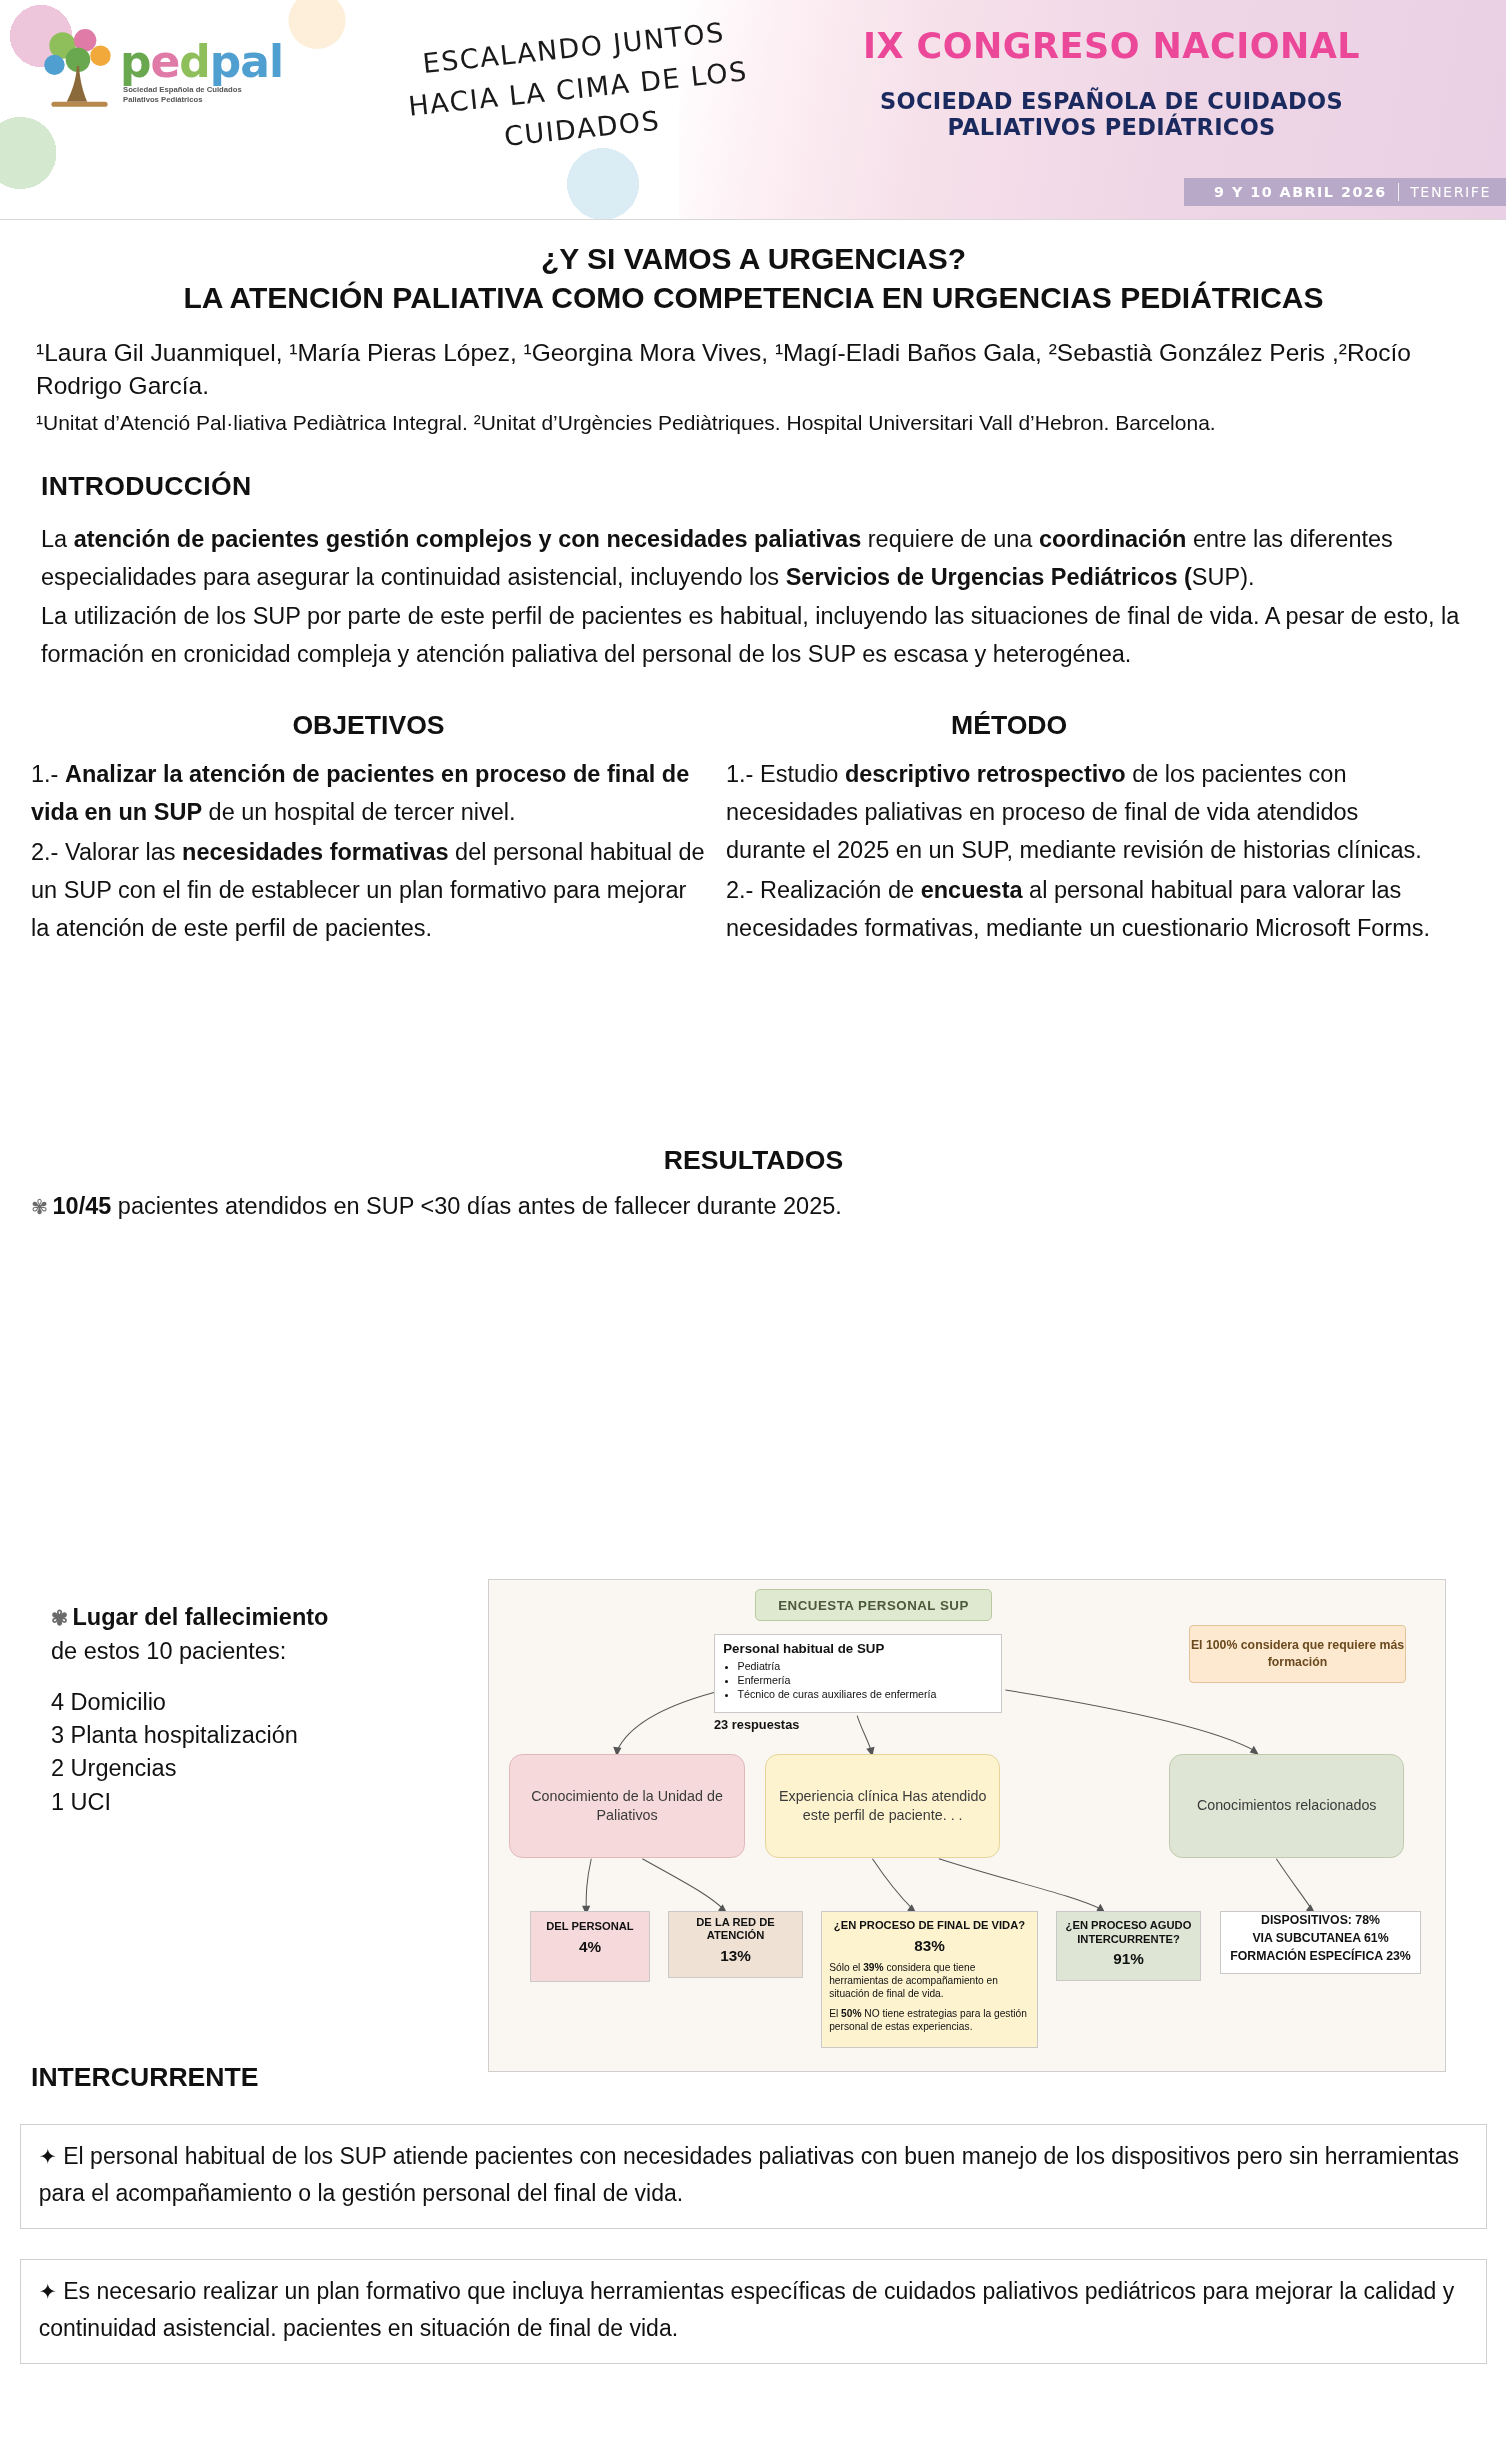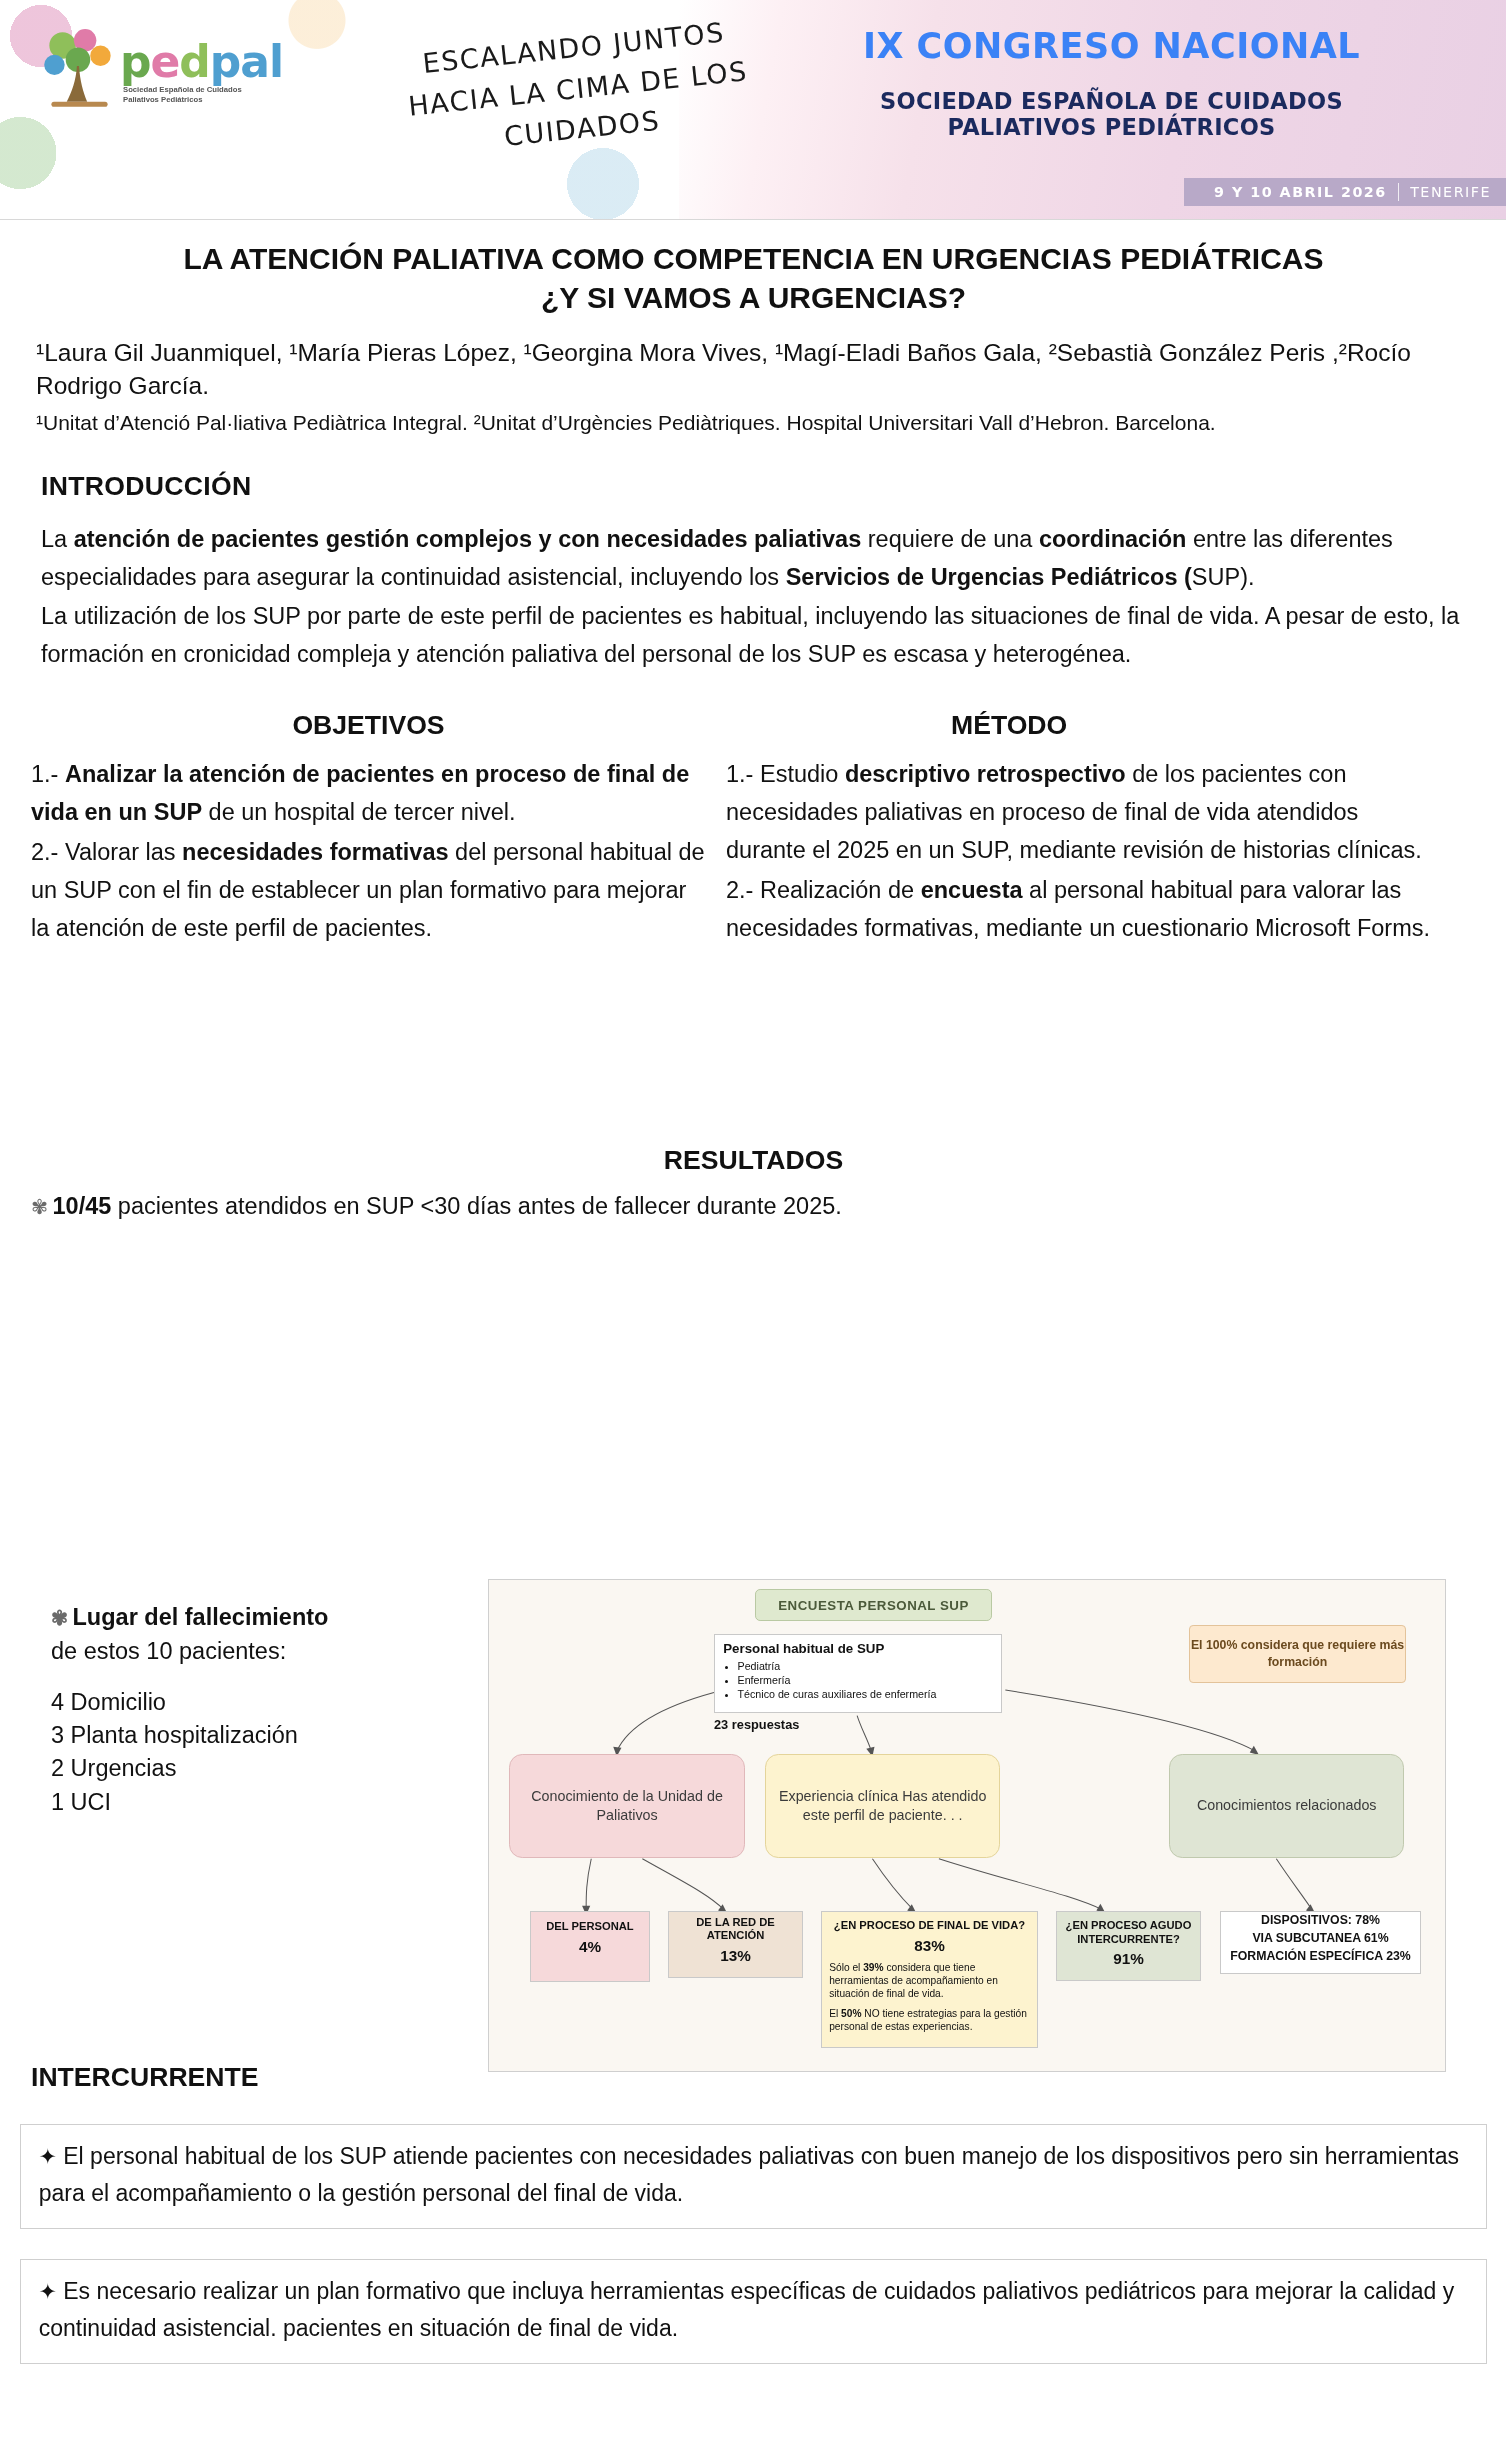--- a/index.html
+++ b/index.html
@@ -86,21 +86,21 @@
   }
   .congress-title {
     position: absolute;
     left: 746px; top: 25.6px;
     width: 731px;
     text-align: center;
     font-family: "DejaVu Sans", sans-serif;
     font-size: 35px;
     font-weight: bold;
     letter-spacing: 0.5px;
-    color: #3b82f6;
+    color: #ec4899;
   }
   .congress-sub {
     position: absolute;
     left: 746px; top: 89px;
     width: 731px;
     text-align: center;
     font-family: "DejaVu Sans", sans-serif;
     font-size: 22.5px;
     font-weight: bold;
     letter-spacing: 0.3px;
@@ -370,22 +370,22 @@
   <div class="date-bar">
     <span class="d1">9 Y 10 ABRIL 2026</span>
     <span class="sep"></span>
     <span class="d2">TENERIFE</span>
   </div>
 
   <div class="header-bottom-rule"></div>
 </div>
 
 <div class="poster-title">
+  <div>¿Y SI VAMOS A URGENCIAS?</div>
   <div>LA ATENCIÓN PALIATIVA COMO COMPETENCIA EN URGENCIAS PEDIÁTRICAS</div>
-  <div>¿Y SI VAMOS A URGENCIAS?</div>
 </div>
 
 <div class="authors">¹Laura Gil Juanmiquel, ¹María Pieras López, ¹Georgina Mora Vives, ¹Magí-Eladi Baños Gala, ²Sebastià González Peris ,²Rocío Rodrigo García.</div>
 <div class="affil">¹Unitat d’Atenció Pal·liativa Pediàtrica Integral. ²Unitat d’Urgències Pediàtriques. Hospital Universitari Vall d’Hebron. Barcelona.</div>
 
 <div class="intro-wrap">
   <h2 class="sec">INTRODUCCIÓN</h2>
   <div class="intro-body">
     <p>
       <span>La </span><b>atención de pacientes gestión complejos y con necesidades paliativas</b><span> requiere de una </span><b>coordinación</b><span> entre las diferentes especialidades para asegurar la continuidad asistencial, incluyendo los </span><b>Servicios de Urgencias Pediátricos (</b><span>SUP).</span>

